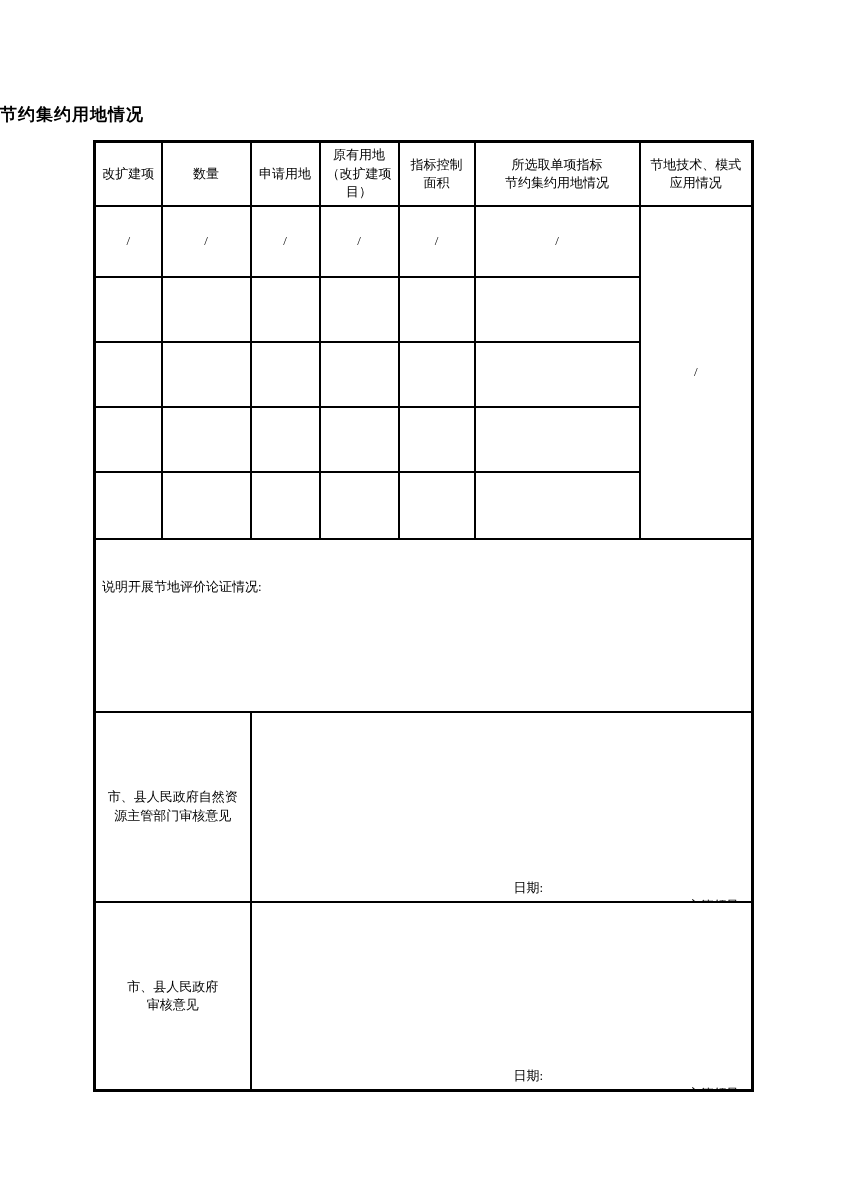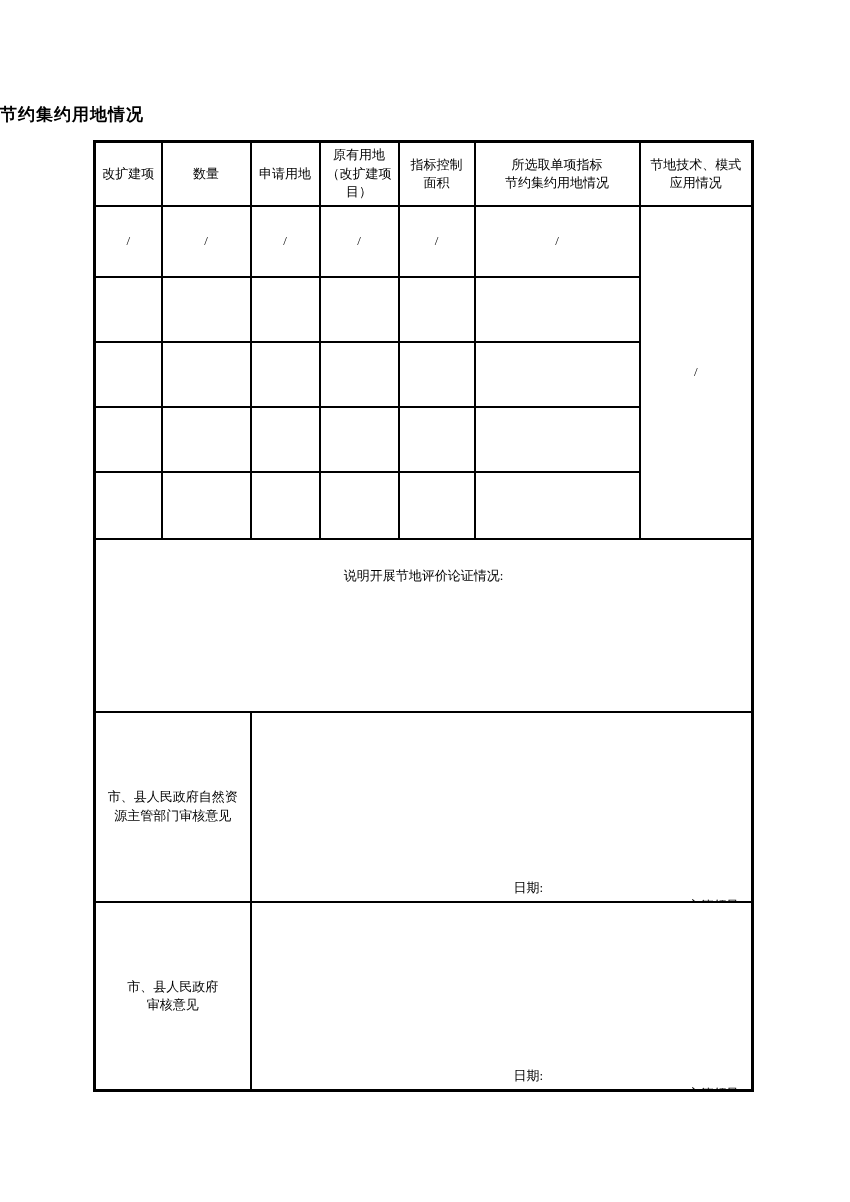--- a/index.html
+++ b/index.html
@@ -52,23 +52,23 @@
   tr.header-row   { height: 64px; }
   tr.data-row-1   { height: 71px; }
   tr.data-row-2   { height: 65px; }
   tr.data-row-3   { height: 65px; }
   tr.data-row-4   { height: 65px; }
   tr.data-row-5   { height: 67px; }
   tr.note-row     { height: 173px; }
   tr.review-row-1 { height: 190px; margin-left: 38px; }
   tr.review-row-2 { height: 189px; margin-top: 20px; }
   td.note-cell {
-    text-align: center;
+    text-align: left;
     vertical-align: top;
-    padding: 9px 6px;
+    padding: 20px 6px;
   }
   td.review-label-cell {
     text-align: center;
     vertical-align: middle;
   }
   td.review-content-cell {
     position: relative;
   }
   .sign-line {
     position: absolute;

